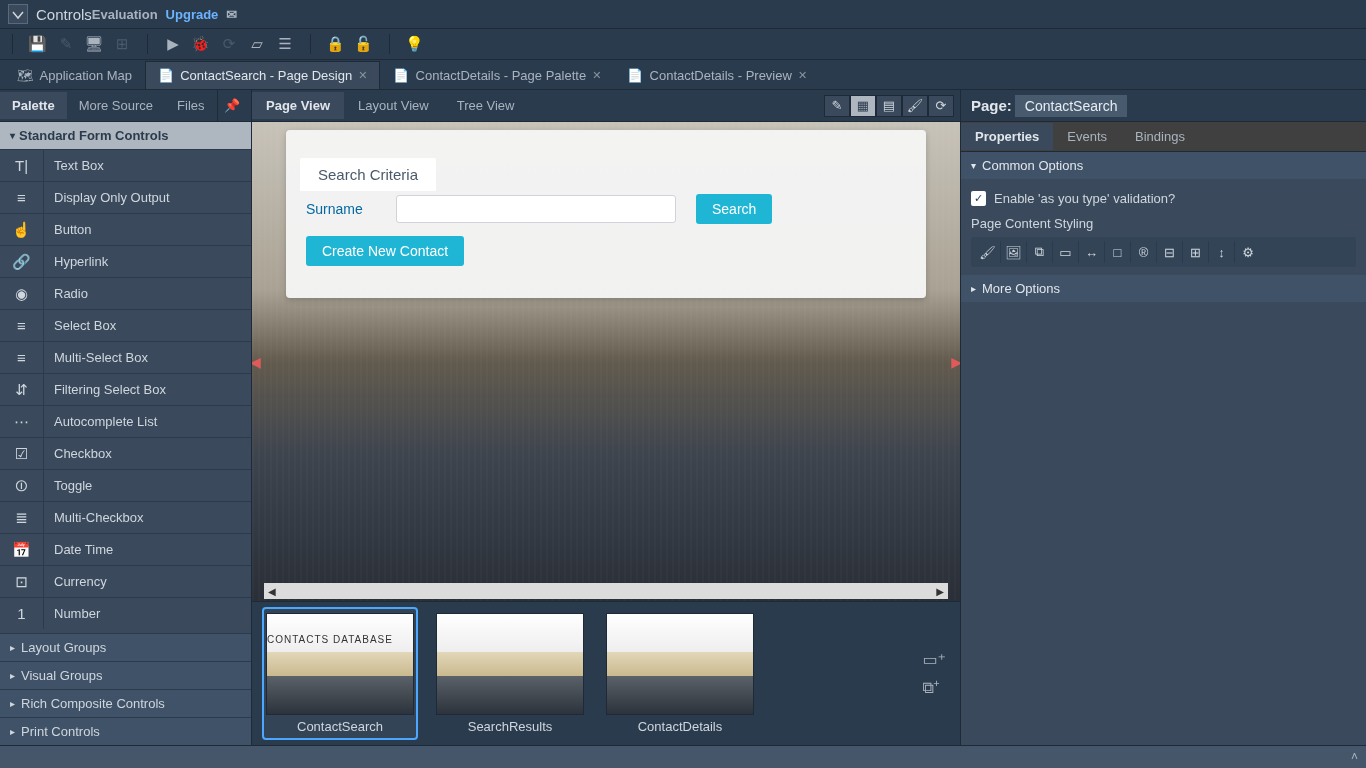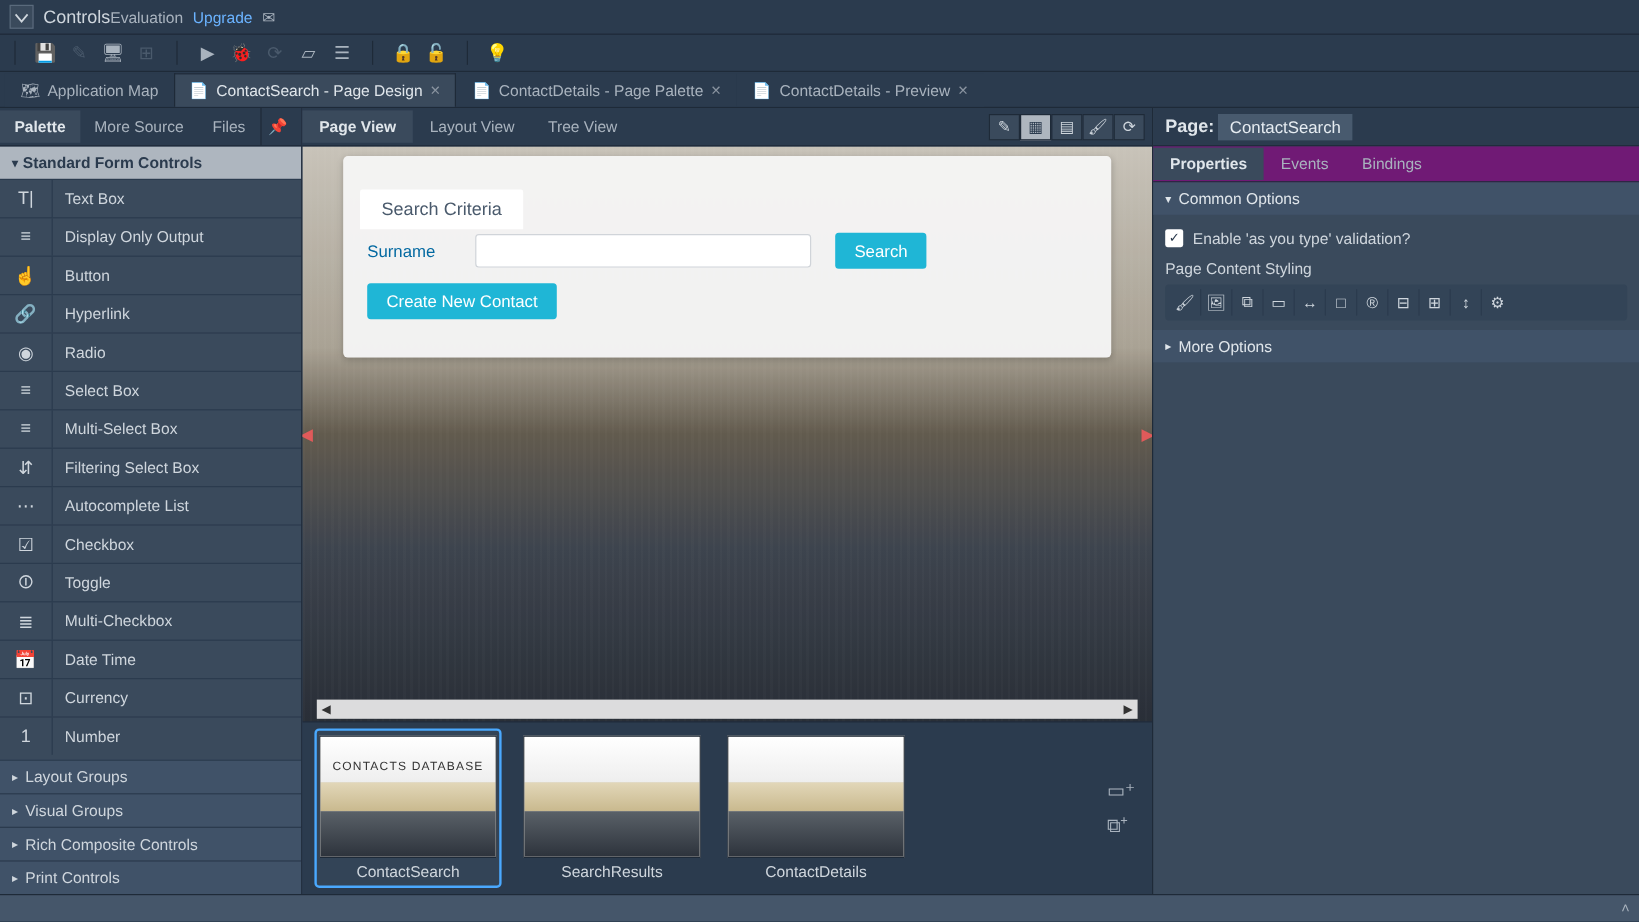--- a/index.html
+++ b/index.html
@@ -4,21 +4,21 @@
 <style>
 * { box-sizing: border-box; margin: 0; padding: 0; font-family: "Segoe UI", Arial, sans-serif; }
 html, body { width: 1366px; height: 768px; overflow: hidden; background: #2a3b4d; color: #cfd6dd; }
 
 
 .titlebar { height: 28px; background: #2b3b4e; display: flex; align-items: center; padding: 0 8px; font-size: 13px; }
 .logo-box { width: 20px; height: 20px; background: #3a4a5c; border: 1px solid #5a6a7c; display: flex; align-items: center; justify-content: center; margin-right: 8px; font-size: 11px; }
 .app-title { color: #cfd6dd; font-size: 15px; }
 .titlebar-center { flex: 1; text-align: center; font-size: 13px; color: #a9b3be; }
 .titlebar-center .link { color: #6bb3ff; }
-.titlebar-right { display: flex; align-items: flex-start; gap: 8px; color: #a9b3be; }
+.titlebar-right { display: flex; align-items: flex-start; gap: 8px; color: #a9b3be; font-weight: bold; }
 .titlebar-right .link { color: #6bb3ff; }
 
 .menubar { height: 32px; background: #2b3b4e; border-top: 1px solid #1e2a38; border-bottom: 1px solid #1e2a38; display: flex; align-items: center; padding: 0 6px; font-size: 14px; color: #cfd6dd; }
 .menubar .menu-item { padding: 4px 8px; cursor: pointer; }
 .menubar .sep { width: 1px; height: 20px; background: #1e2a38; margin: 0 6px; }
 .toolbar-icons { display: flex; align-items: center; gap: 10px; margin-left: 10px; }
 .tb-icon { width: 18px; height: 18px; display: flex; align-items: center; justify-content: center; color: #a9b3be; font-size: 15px; cursor: pointer; }
 .tb-icon.disabled { color: #4a5a6c; }
 
 .tabbar { height: 30px; background: #2b3b4e; display: flex; align-items: flex-end; padding: 0 4px; border-bottom: 1px solid #1e2a38; }
@@ -66,30 +66,30 @@
 .btn-primary { background:#1fb6d6; color:#fff; border:none; border-radius:3px; padding:7px 16px; font-size:14px; cursor:pointer; }
 .hscroll { position:absolute; left:12px; right:12px; bottom:2px; height:16px; background:rgba(230,230,230,0.95); display:flex; align-items:center; justify-content:space-between; padding:0 4px; font-size:10px; color:#333; z-index:3; }
 
 .thumb-strip { height: 144px; background:#2b3b4e; border-top:1px solid #1e2a38; display:flex; align-items:center; padding: 6px 10px; gap: 14px; }
 .thumb { width: 156px; display:flex; flex-direction:column; align-items:center; gap:4px; border:2px solid transparent; padding:4px; border-radius:4px; cursor:pointer; }
 .thumb.active { border-color:#4aa9ff; background:#334457; }
 .thumb .timg { width: 148px; height: 102px; background:#d8d4cc; border:1px solid #1e2a38; position:relative; overflow:hidden; }
 .timg .t-top { position:absolute; top:0;left:0;right:0;height:38%; background:linear-gradient(#fff,#eee);} 
 .timg .t-bot { position:absolute; bottom:0;left:0;right:0;height:38%; background:linear-gradient(#5a6168,#2d333c);} 
 .timg .t-band { position:absolute; top:38%; left:0; right:0; height:24%; background:linear-gradient(#e2d7b9,#c9b98e); }
-.timg .t-title { position:absolute; top:20px; left:0; right:0; text-align:center; font-size:10px; color:#333; letter-spacing:1px; }
+.timg .t-title { position:absolute; top:20px; left:0; right:0; text-align:left; font-size:10px; color:#333; letter-spacing:1px; }
 .thumb .tname { font-size:13px; color:#cfd6dd; }
 .thumb-actions { margin-left:auto; display:flex; flex-direction:column; gap:10px; color:#a9b3be; font-size:16px; padding-right:4px;}
 
 
 .right-panel { width: 406px; background:#3a4a5c; border-left:1px solid #1e2a38; display:flex; flex-direction:column; }
 .rp-title { height:32px; display:flex; align-items:center; padding:0 10px; gap:3px; border-bottom:1px solid #1e2a38; background:#2b3b4e;}
 .rp-title .lbl { color:#e0e6eb; font-size:15px; font-weight:600; }
 .rp-title .val { background:#485a6e; color:#e6ecf1; padding:3px 10px; font-size:14px; }
-.rp-tabs { height:30px; display:flex; align-items:center; background:#701a75; border-bottom:1px solid #1e2a38;}
+.rp-tabs { height:30px; display:flex; align-items:center; background:#404040; border-bottom:1px solid #1e2a38;}
 .rp-tab { padding:6px 14px; font-size:13px; color:#a9b3be; cursor:pointer; }
 .rp-tab.active { background:#3a4a5c; color:#e0e6eb; font-weight:600; }
 .rp-section-hdr { background:#405268; color:#e0e6eb; padding:6px 10px; font-size:13px; display:flex; align-items:center; gap:6px; cursor:pointer; }
 .rp-body { padding:8px 10px; font-size:13px; color:#cfd6dd; }
 .chk-row { display:flex; align-items:center; gap:8px; padding:4px 0; }
 .chk { width:15px; height:15px; background:#fff; display:flex; align-items:center; justify-content:center; color:#2b3b4e; font-size:11px; border-radius:2px; cursor:pointer; }
 .style-tools { display:flex; gap:0; margin-top:6px; flex-wrap:wrap; background:#334457; padding:4px; border-radius:3px; }
 .st-btn { width:26px; height:22px; display:flex; align-items:center; justify-content:center; color:#cfd6dd; font-size:13px; cursor:pointer; border-right:1px solid #2b3b4e; }
 .st-btn:last-child { border-right:none; }
 

